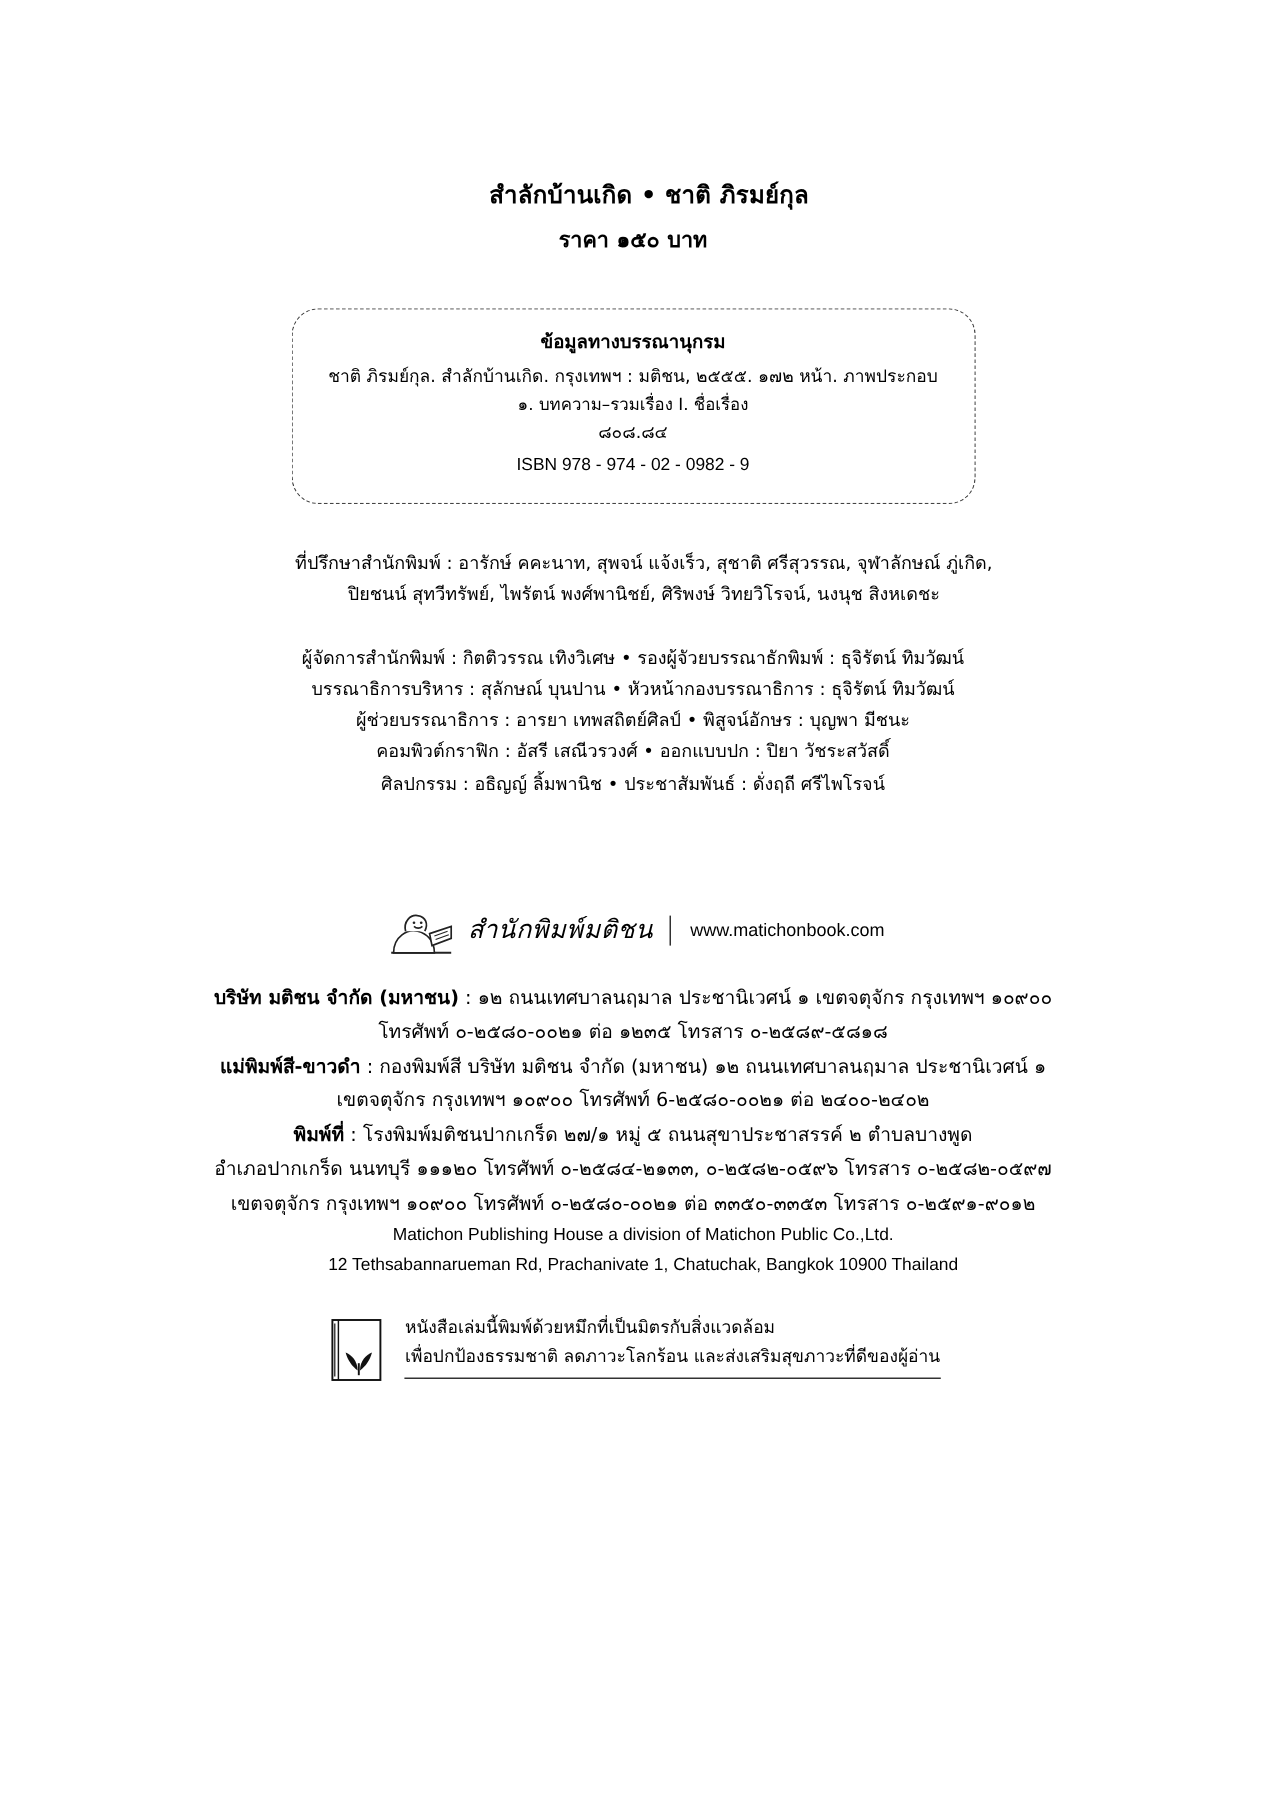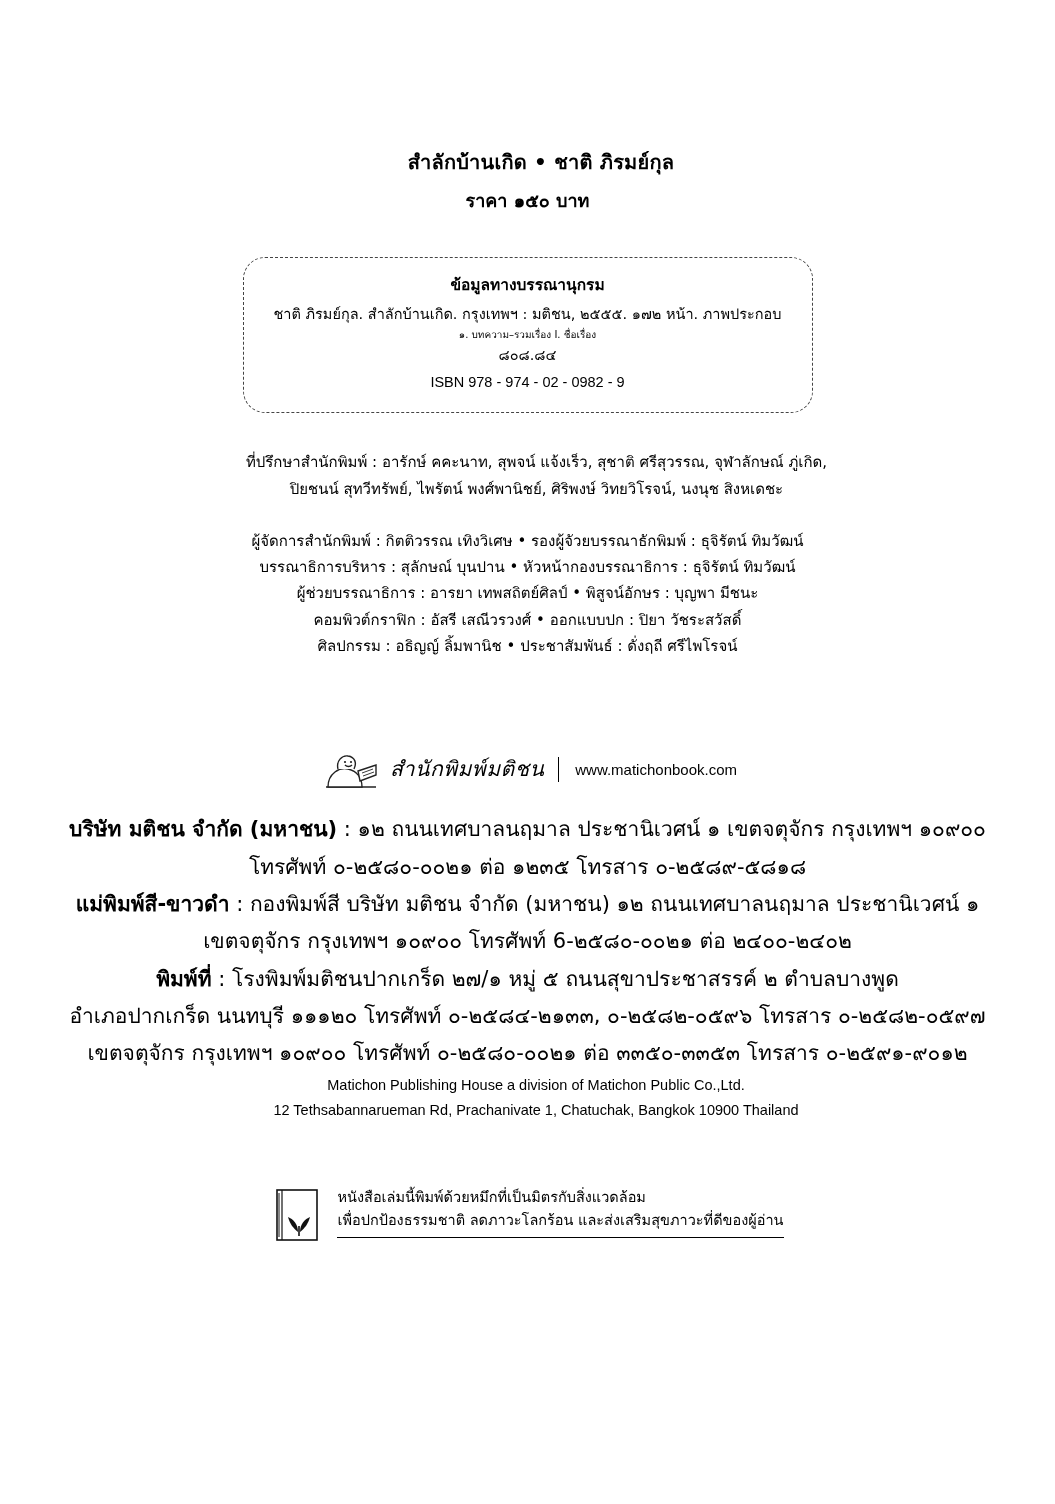--- a/index.html
+++ b/index.html
@@ -61,21 +61,21 @@
     font-size: 15.5px;
     font-weight: bold;
     line-height: 1.5;
     margin-bottom: 6px;
   }
   .cip-line {
     font-size: 14.5px;
     line-height: 1.65;
   }
   .cip-line.thin {
-    font-size: 10px;
+    font-size: 14px;
   }
   .cip-isbn {
     font-size: 14.5px;
     font-family: "Liberation Sans", sans-serif;
     line-height: 1.7;
     margin-top: 2px;
   }
 
   
   .credits {
@@ -120,37 +120,37 @@
     font-size: 15px;
     padding-left: 10px;
   }
 
   
   .imprint {
     margin-top: 16px;
     text-align: center;
   }
   .imprint-line {
-    font-size: 21px;
+    font-size: 16px;
     line-height: 1.78;
     text-align: center;
   }
   .imprint-line .lbl {
     font-weight: bold;
   }
   .imprint-en {
     font-family: "Liberation Sans", sans-serif;
     font-size: 14.5px;
     line-height: 1.75;
     padding-left: 17px;
   }
 
   
   .eco {
-    margin-top: 62px;
+    margin-top: 28px;
     display: flex;
     justify-content: center;
     align-items: flex-start;
     gap: 14px;
   }
   .eco-icon {
     width: 52px;
     height: 58px;
     position: relative;
     flex: none;

